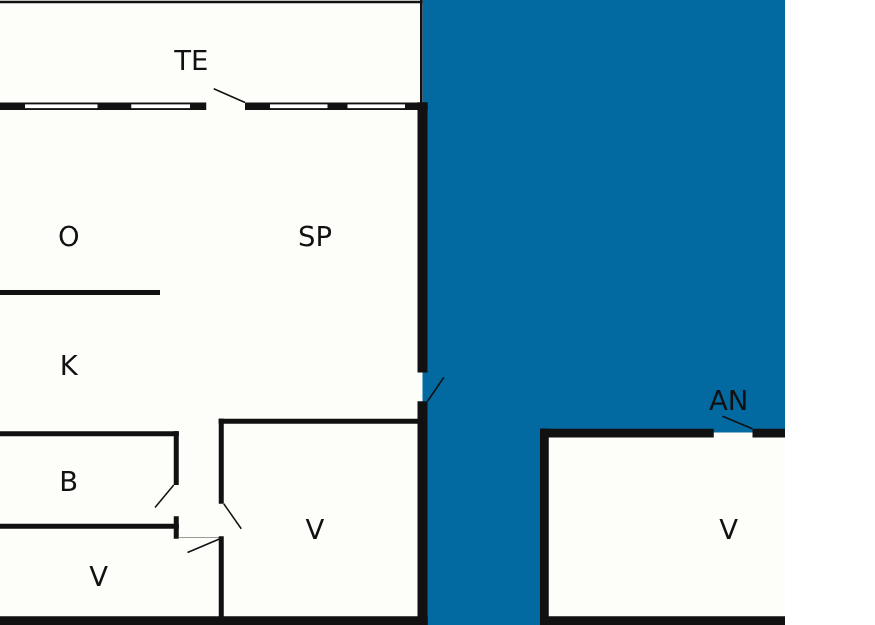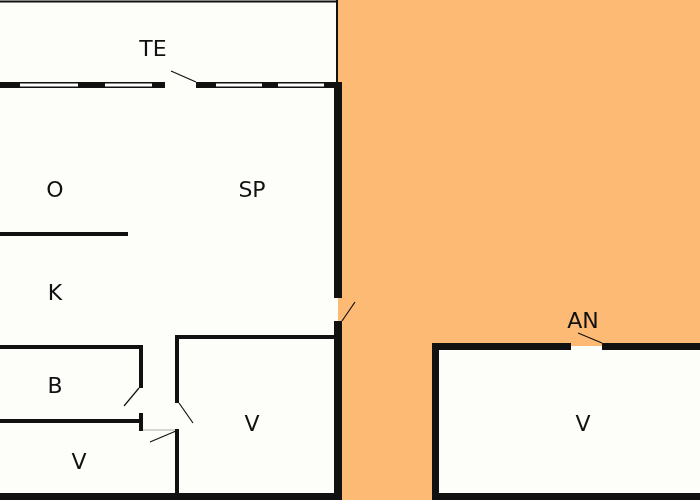--- a/index.html
+++ b/index.html
@@ -1,16 +1,16 @@
 <!DOCTYPE html>
 <html><head>
 <meta charset="utf-8">
 <style>
   html, body { margin: 0; padding: 0; background: #ffffff; }
-  #canvas { position: relative; width: 700px; height: 500px; overflow: hidden; background: #fdba74; font-family: "DejaVu Sans", sans-serif; }
+  #canvas { position: relative; width: 628px; height: 500px; overflow: hidden; background: #0369a1; font-family: "DejaVu Sans", sans-serif; }
   svg { position: absolute; left: 0; top: 0; }
   .lbl { font-family: "DejaVu Sans", sans-serif; font-size: 22px; fill: #111; }
 </style>
 </head>
 <body>
 
 <div id="canvas">
 <svg width="700" height="500" viewBox="0 0 700 500">
 
   <rect x="0" y="0" width="338" height="84" fill="#fdfdf9"></rect>

